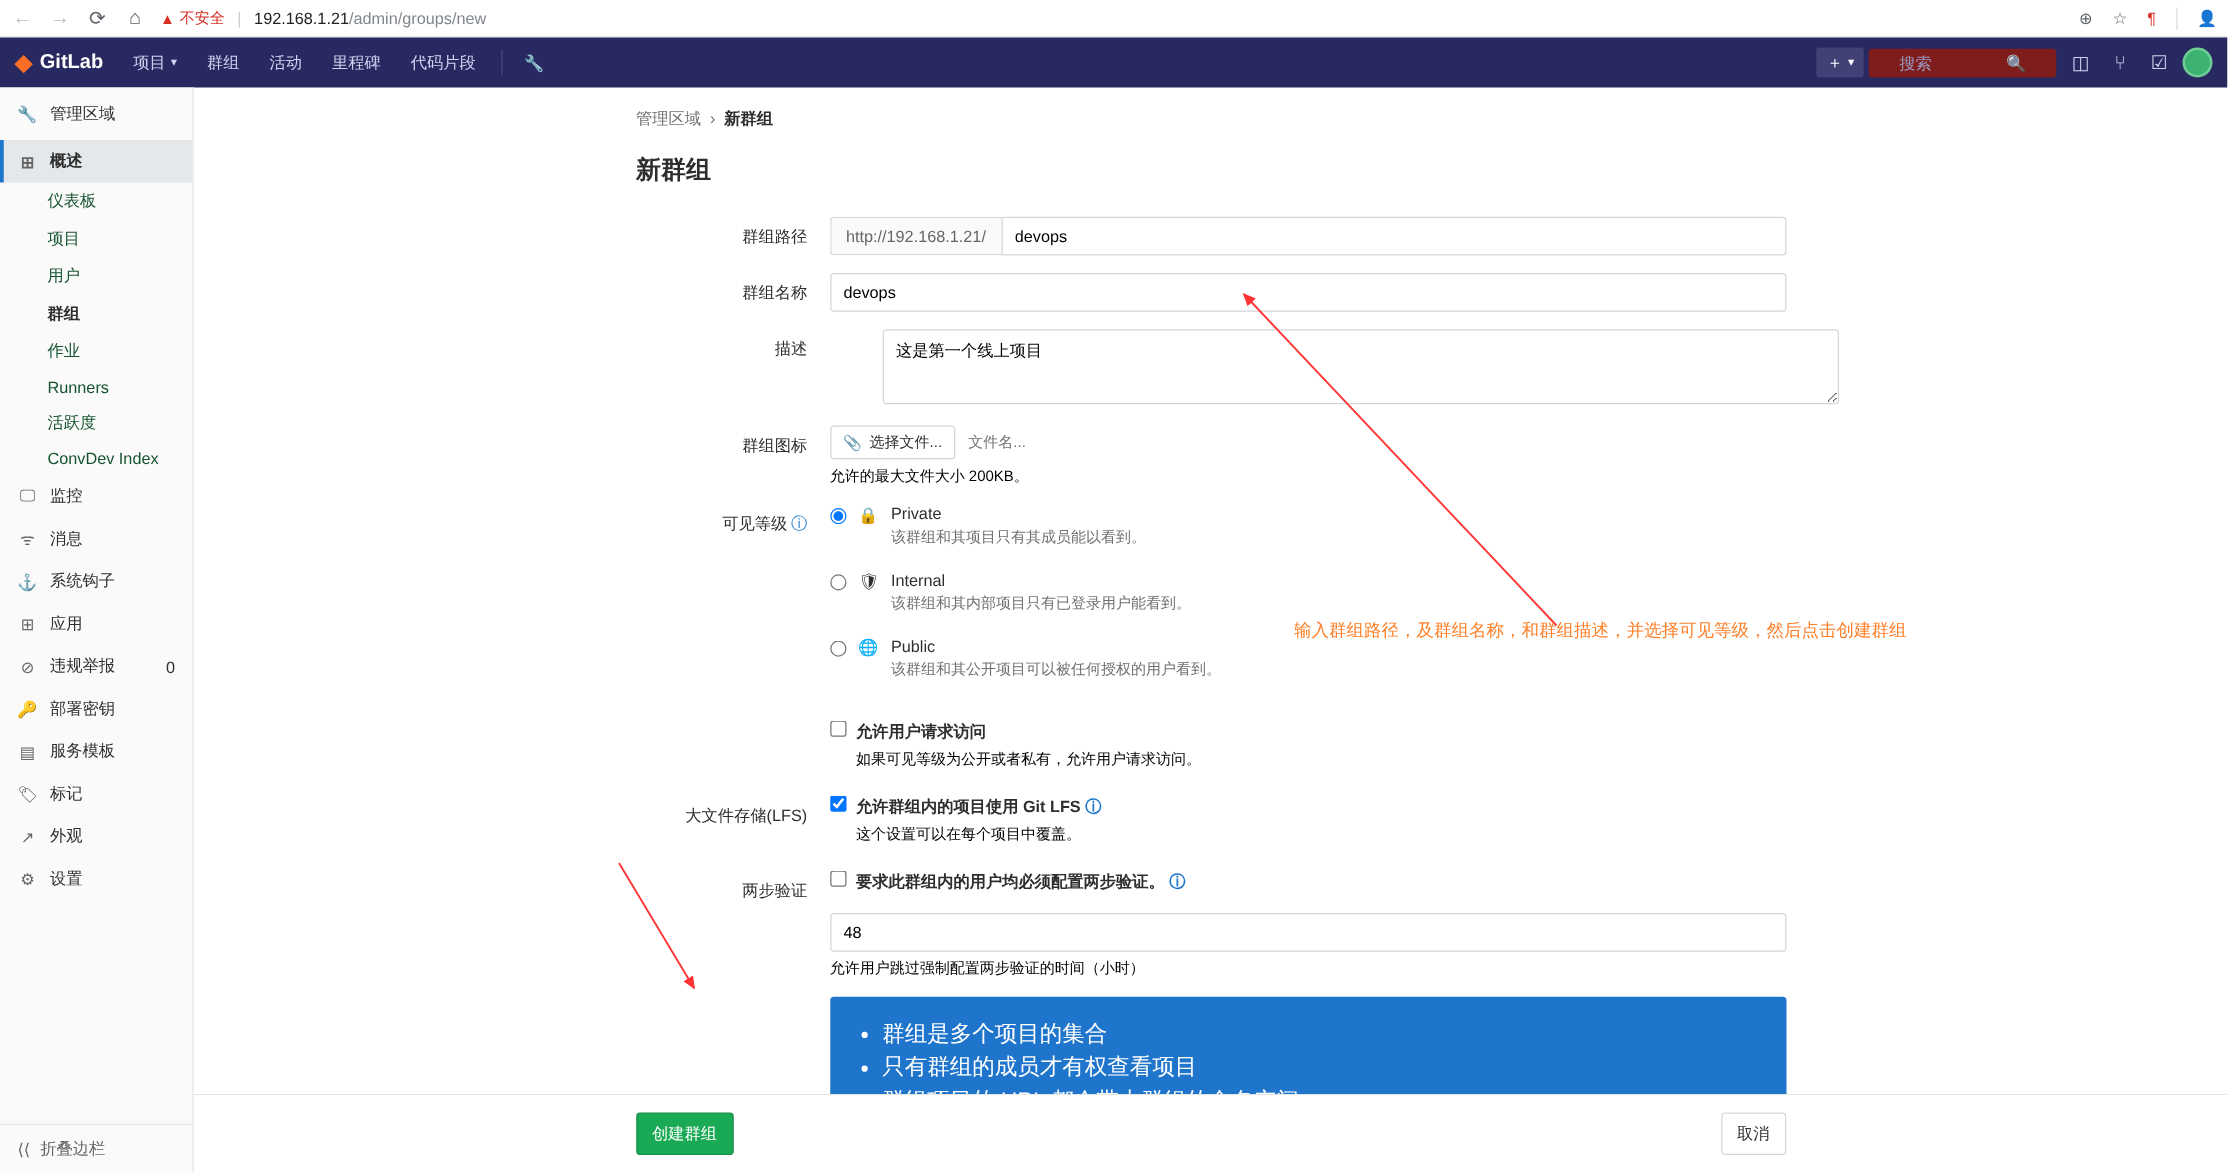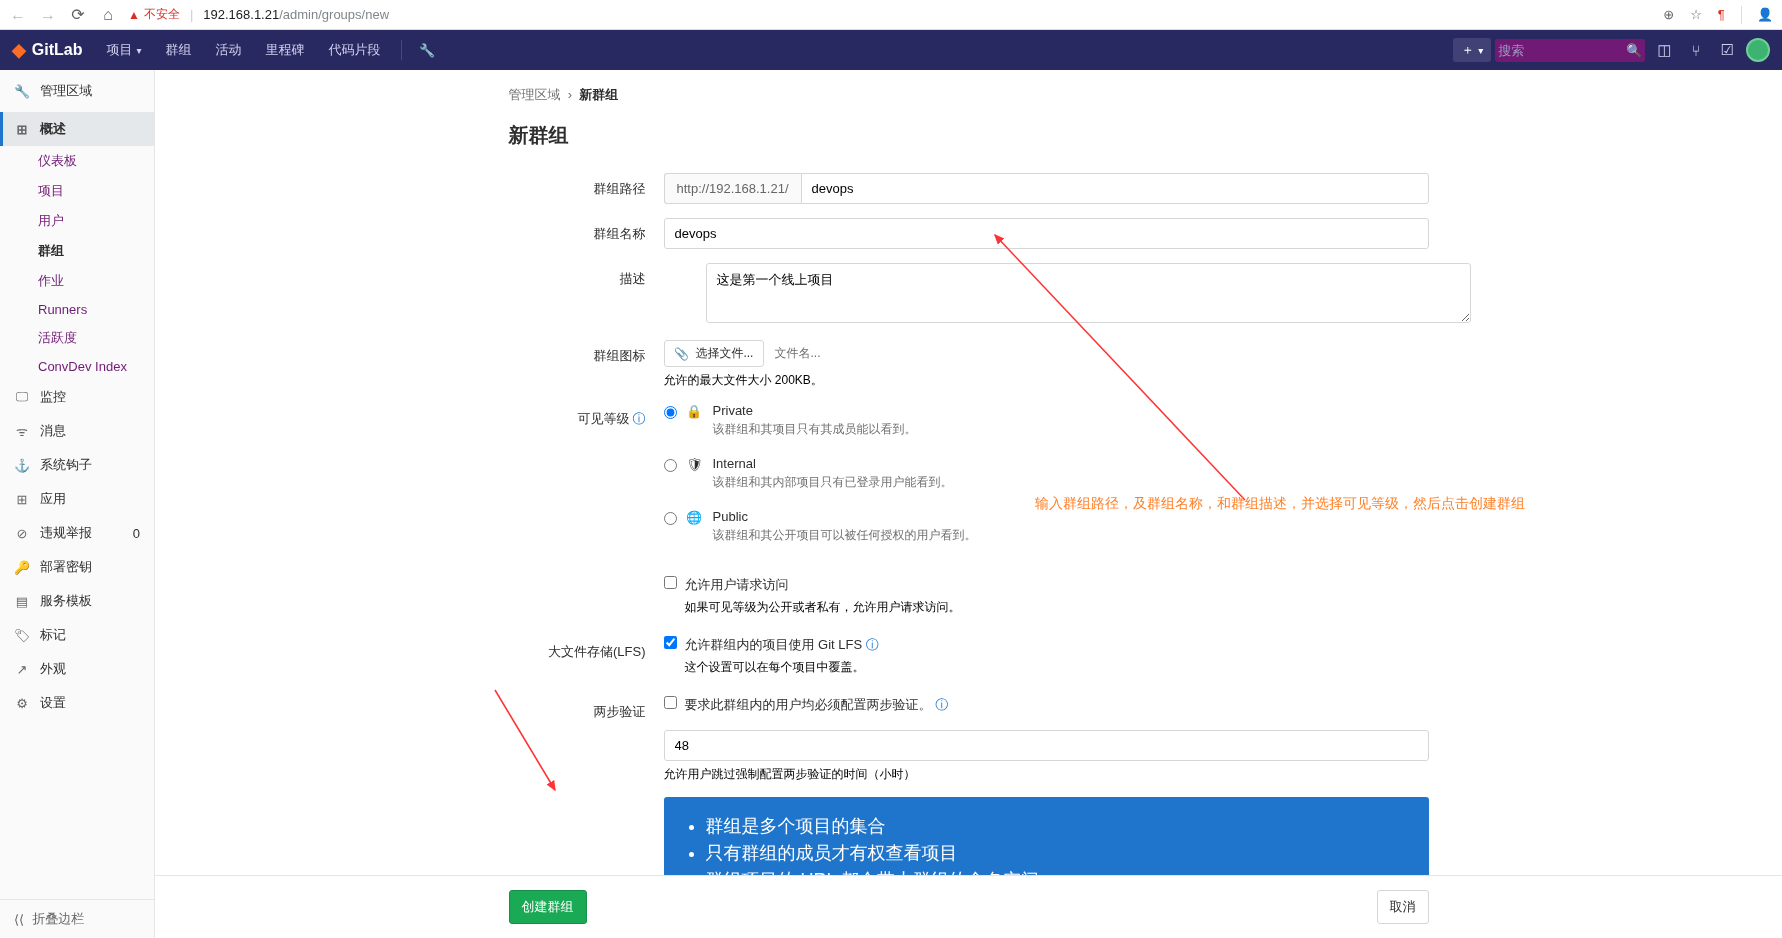--- a/index.html
+++ b/index.html
@@ -18,35 +18,35 @@
 
 
 .topnav { height: 40px; background: #292961; color: #fff; display: flex; align-items: center; padding: 0 12px; gap: 4px; }
 .topnav .logo { display: flex; align-items: center; gap: 6px; font-weight: bold; font-size: 16px; margin-right: 10px; }
 .topnav .logo-fox { color: #fc6d26; font-size: 18px; }
 .topnav .item { color: #d1d1f0; padding: 0 10px; height: 40px; display: flex; align-items: center; cursor: pointer; font-size: 13px; }
 .topnav .divider { width: 1px; height: 20px; background: #4a4a7a; margin: 0 6px; }
 .topnav .tool-icon { color: #d1d1f0; padding: 0 8px; cursor: pointer; }
 .topnav .right { margin-left: auto; display: flex; align-items: center; gap: 4px; }
 .topnav .plus-btn { background: #414175; border-radius: 3px; padding: 3px 8px; display: flex; align-items: center; gap: 4px; cursor: pointer; }
-.topnav .search-box { background: #701a75; border-radius: 3px; padding: 4px 3px; width: 150px; display: flex; align-items: center; }
+.topnav .search-box { background: #7f1d1d; border-radius: 3px; padding: 4px 24px; width: 150px; display: flex; align-items: center; }
 .topnav .search-box input { background: transparent; border: none; color: #fff; outline: none; width: 100%; font-size: 13px; }
 .topnav .search-box input::placeholder { color: #9a9ac0; }
 .topnav .nav-icon { color: #d1d1f0; padding: 0 8px; cursor: pointer; font-size: 15px; }
 .topnav .avatar { width: 24px; height: 24px; border-radius: 50%; background: #3cb371; border: 2px solid #6fcf97; }
 
 
 .layout { display: flex; height: calc(100vh - 70px); }
 .sidebar { width: 155px; background: #fafafa; border-right: 1px solid #e5e5e5; display: flex; flex-direction: column; }
 .sidebar-header { padding: 12px 14px; display: flex; align-items: center; gap: 10px; font-weight: 500; }
 .sidebar-list { flex: 1; overflow-y: auto; }
 .sidebar-item { padding: 8px 14px; display: flex; align-items: center; gap: 10px; cursor: pointer; color: #2e2e2e; font-size: 13px; }
 .sidebar-item.active { background: #e4e8eb; font-weight: 600; border-left: 3px solid #1f75cb; padding-left: 11px; }
 .sidebar-item .s-icon { width: 16px; text-align: center; color: #666; }
-.sidebar-sub { padding: 6px 14px 6px 38px; cursor: pointer; color: #701a75; font-size: 13px; }
+.sidebar-sub { padding: 6px 14px 6px 38px; cursor: pointer; color: #14532d; font-size: 13px; }
 .sidebar-sub.active { font-weight: 600; color: #2e2e2e; }
 .sidebar-footer { border-top: 1px solid #e5e5e5; padding: 10px 14px; display: flex; align-items: center; gap: 8px; cursor: pointer; color: #666; }
 
 
 .main { flex: 1; overflow-y: auto; position: relative; }
 .content { max-width: 1000px; margin: 0 auto; padding: 16px 40px 100px; }
 .breadcrumb { font-size: 13px; color: #707070; margin-bottom: 18px; }
 .breadcrumb a { color: #707070; text-decoration: none; }
 .breadcrumb .cur { color: #2e2e2e; font-weight: 600; }
 .page-title { font-size: 20px; font-weight: 600; margin-bottom: 24px; }
@@ -67,21 +67,21 @@
 .help-text { color: #000000; font-size: 12px; margin-top: 5px; }
 .file-name { color: #707070; font-size: 12px; }
 
 .radio-option { display: flex; align-items: flex-start; gap: 10px; margin-bottom: 18px; }
 .radio-option input[type=radio] { margin-top: 3px; }
 .radio-option .opt-icon { width: 16px; margin-top: 1px; }
 .radio-option .opt-body .opt-title { font-size: 13px; color: #2e2e2e; }
 .radio-option .opt-body .opt-desc { font-size: 12px; color: #707070; margin-top: 3px; }
 
 .check-option { display: flex; align-items: flex-start; gap: 8px; margin-bottom: 6px; }
-.check-option .opt-title { font-weight: 400; font-size: 13px; }
+.check-option .opt-title { font-weight: 700; font-size: 13px; }
 
 .info-box { background: #1f75cb; color: #fff; border-radius: 3px; padding: 14px 28px; margin-top: 14px; }
 .info-box ul { list-style: disc; padding-left: 14px; }
 .info-box li { margin: 3px 0; font-size: 18px; }
 
 .footer-bar { position: fixed; bottom: 0; left: 155px; right: 0; border-top: 1px solid #e5e5e5; background: #fff; padding: 14px 0; }
 .footer-inner { max-width: 1000px; margin: 0 auto; padding: 0 40px; display: flex; justify-content: space-between; }
 .btn-primary { background: #1aaa55; color: #fff; border: 1px solid #168f48; border-radius: 3px; padding: 7px 12px; font-size: 13px; cursor: pointer; }
 .btn-default { background: #fff; color: #2e2e2e; border: 1px solid #d6d6d6; border-radius: 3px; padding: 7px 12px; font-size: 13px; cursor: pointer; }
 

